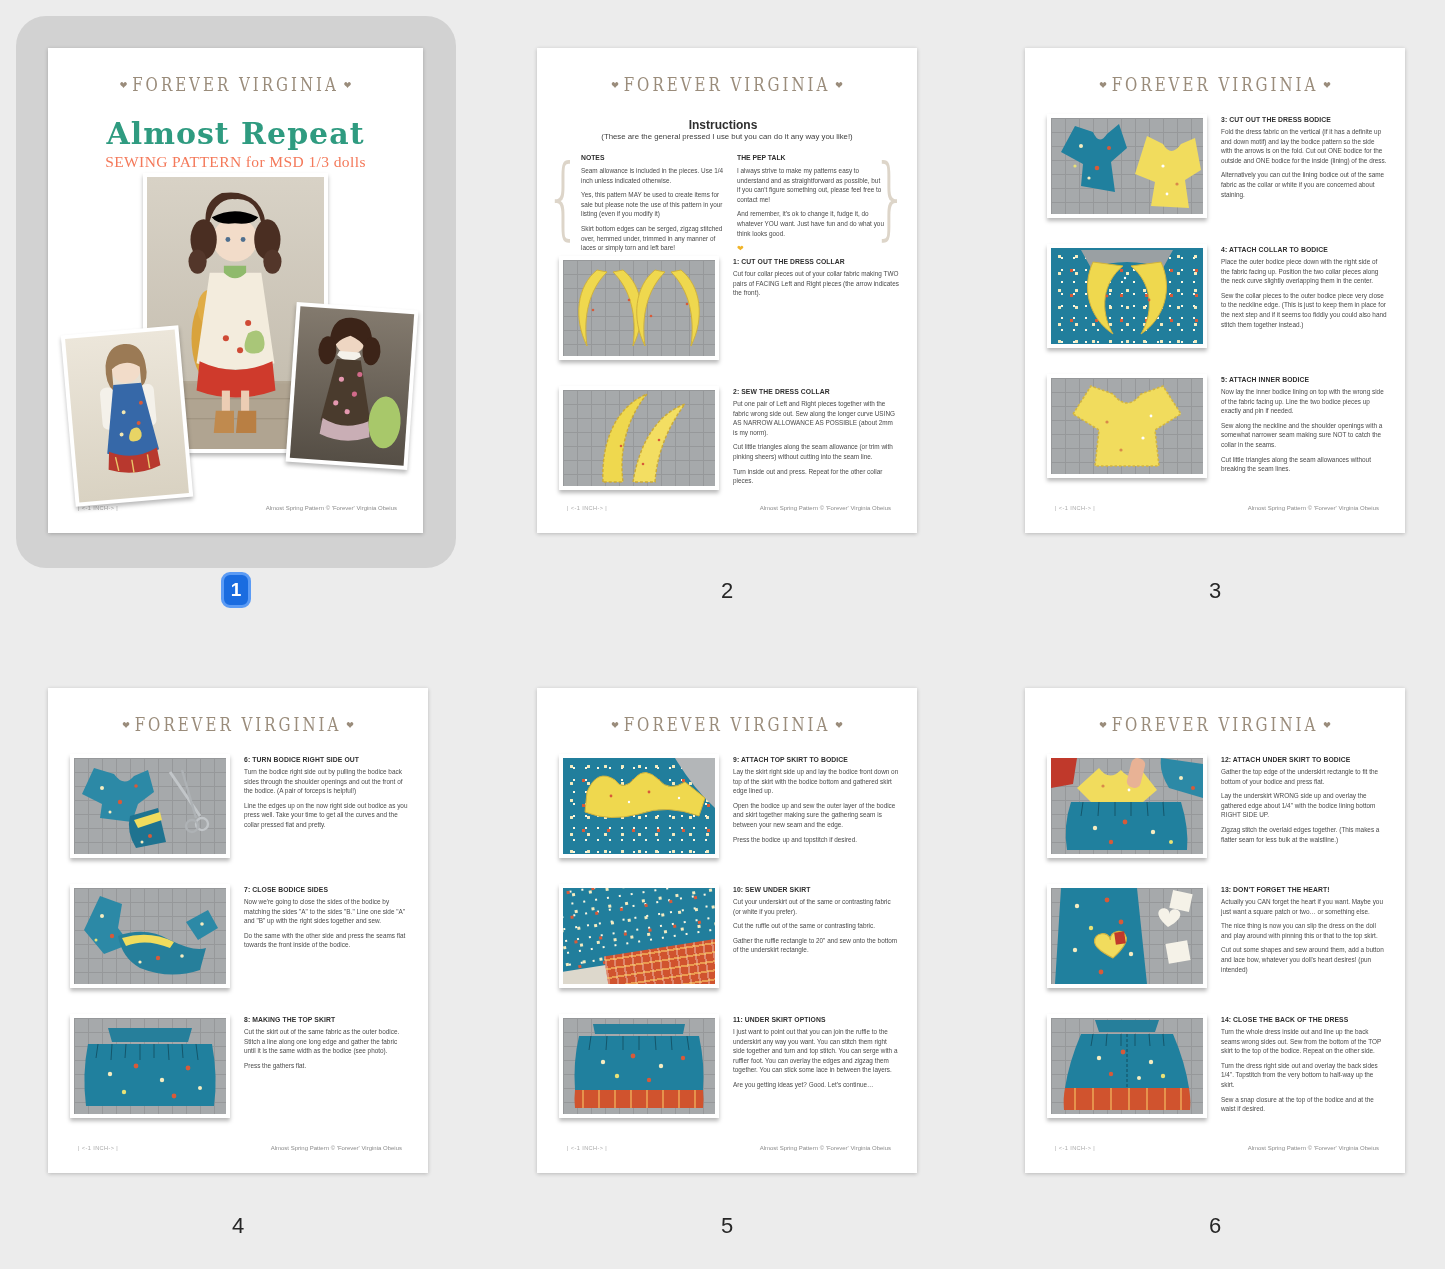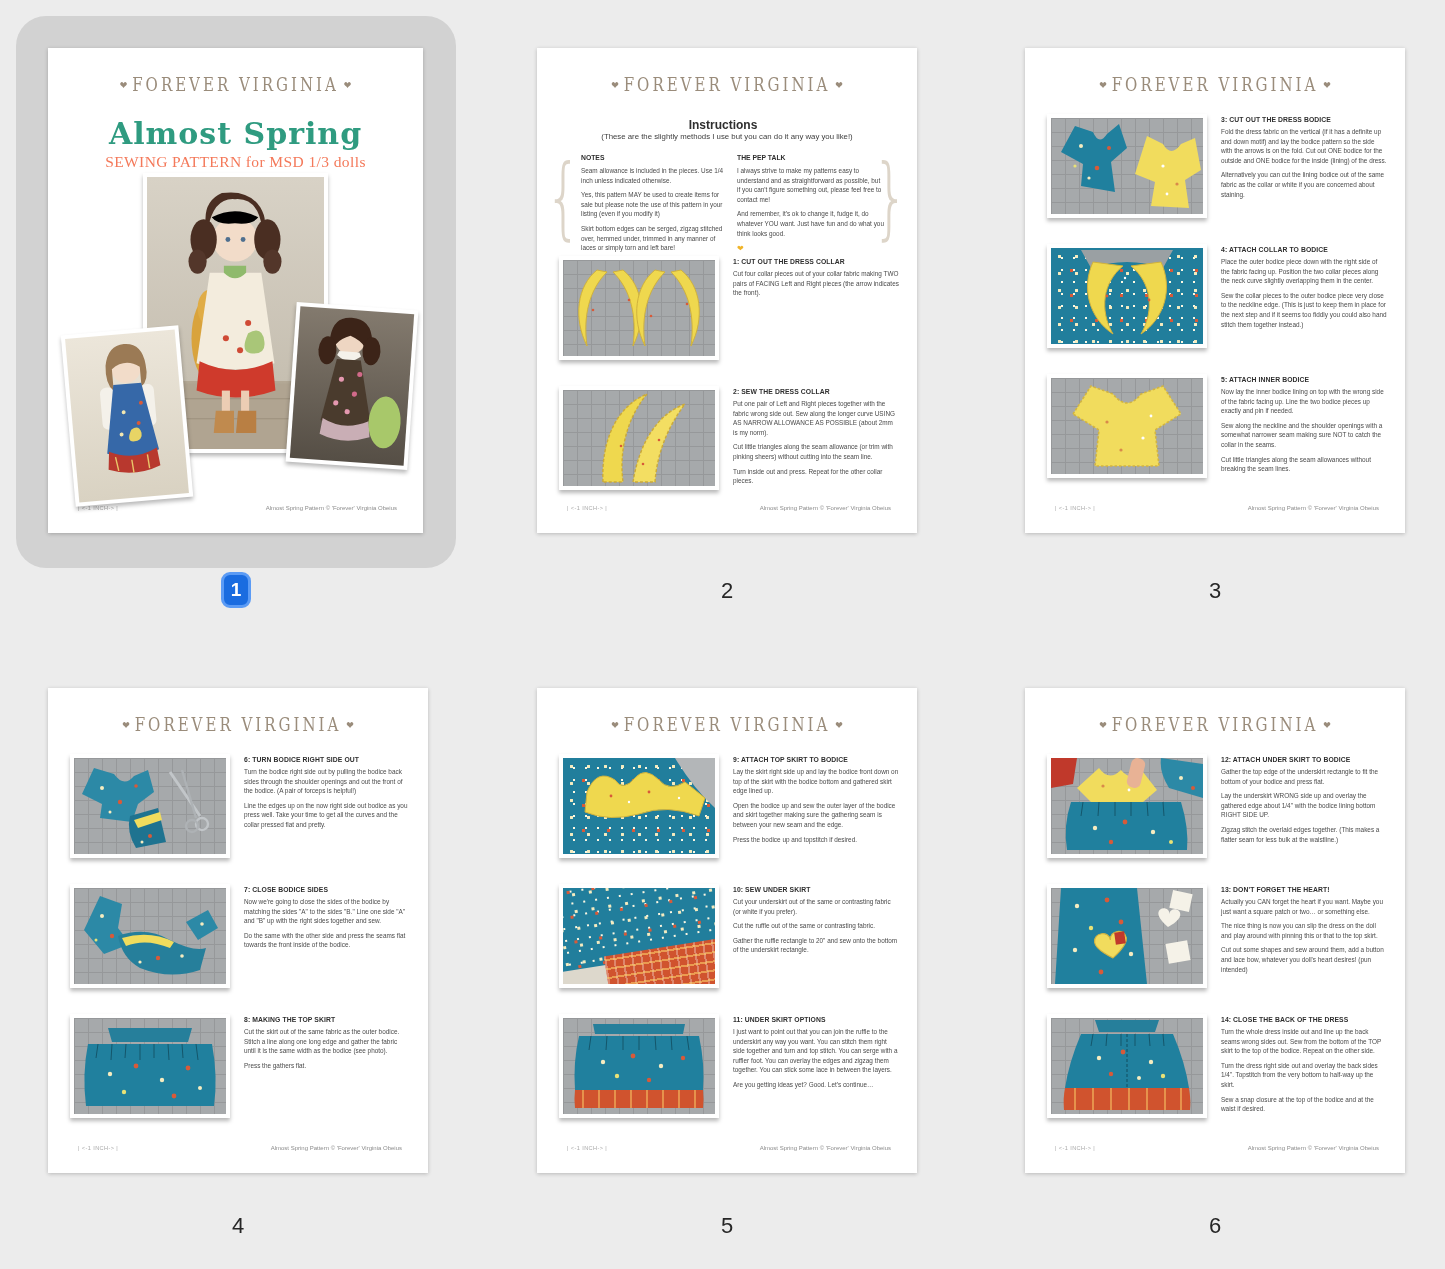--- a/index.html
+++ b/index.html
@@ -65,21 +65,21 @@
   <div class="selection"></div>
   <div class="badge">1</div>
   <div class="pnum" style="left:537px;top:578px;">2</div>
   <div class="pnum" style="left:1025px;top:578px;">3</div>
   <div class="pnum" style="left:48px;top:1213px;">4</div>
   <div class="pnum" style="left:537px;top:1213px;">5</div>
   <div class="pnum" style="left:1025px;top:1213px;">6</div>
 
   <div class="page p1">
     <div class="brand"><span class="hz">❤</span>FOREVER VIRGINIA<span class="hz">❤</span></div>
-    <div class="cv-title">Almost Spring</div>
+    <div class="cv-title">Almost Repeat</div>
     <div class="cv-sub">SEWING PATTERN for MSD 1/3 dolls</div>
 
     <div class="photo cv-main">
       <div class="ph-in" style="background:linear-gradient(#d8d2c6,#c6bfb1 75%,#b3a895 75%,#a99e8b);">
         <svg width="100%" height="100%" viewBox="0 0 175 270" preserveAspectRatio="none">
           <rect x="0" y="205" width="175" height="65" fill="#b0a491"></rect>
           <line x1="0" y1="220" x2="175" y2="220" stroke="#9c917e" stroke-width="1"></line>
           <line x1="0" y1="240" x2="175" y2="240" stroke="#9c917e" stroke-width="1"></line>
           <ellipse cx="60" cy="160" rx="16" ry="40" fill="#d9a33c"></ellipse>
           <ellipse cx="62" cy="130" rx="12" ry="18" fill="#e0ac45"></ellipse>
@@ -150,21 +150,21 @@
 
     <div class="pfoot">
       <span class="ruler">|   &lt;-1 INCH-&gt;   |</span>
       <span class="copy">Almost Spring Pattern   ©   'Forever' Virginia Obeius</span>
     </div>
   </div>
 
   <div class="page p2">
     <div class="brand"><span class="hz">❤</span>FOREVER VIRGINIA<span class="hz">❤</span></div>
     <div class="ins-title">Instructions</div>
-    <div class="ins-sub">(These are the slightly methods I use but you can do it any way you like!)</div>
+    <div class="ins-sub">(These are the general pressed I use but you can do it any way you like!)</div>
     <div class="brace" style="left:8px;">{</div>
     <div class="brace" style="right:8px;">}</div>
 
     <div class="col" style="left:44px;">
       <h5>NOTES</h5>
       <p>Seam allowance is included in the pieces. Use 1/4 inch unless indicated otherwise.</p>
       <p>Yes, this pattern MAY be used to create items for sale but please note the use of this pattern in your listing (even if you modify it)</p>
       <p>Skirt bottom edges can be serged, zigzag stitched over, hemmed under, trimmed in any manner of laces or simply torn and left bare!</p>
     </div>
     <div class="col" style="left:200px;">

